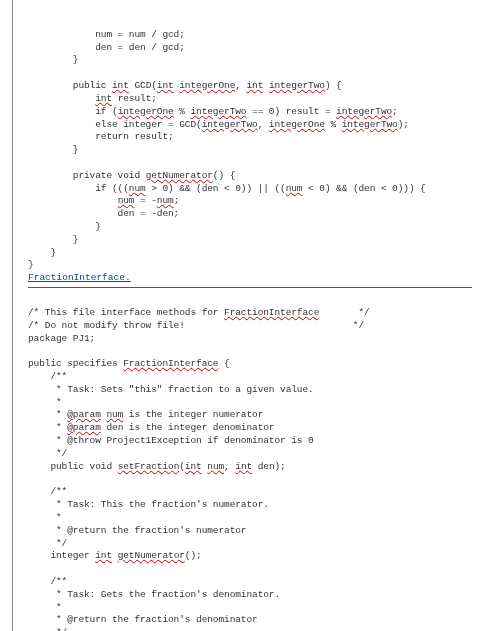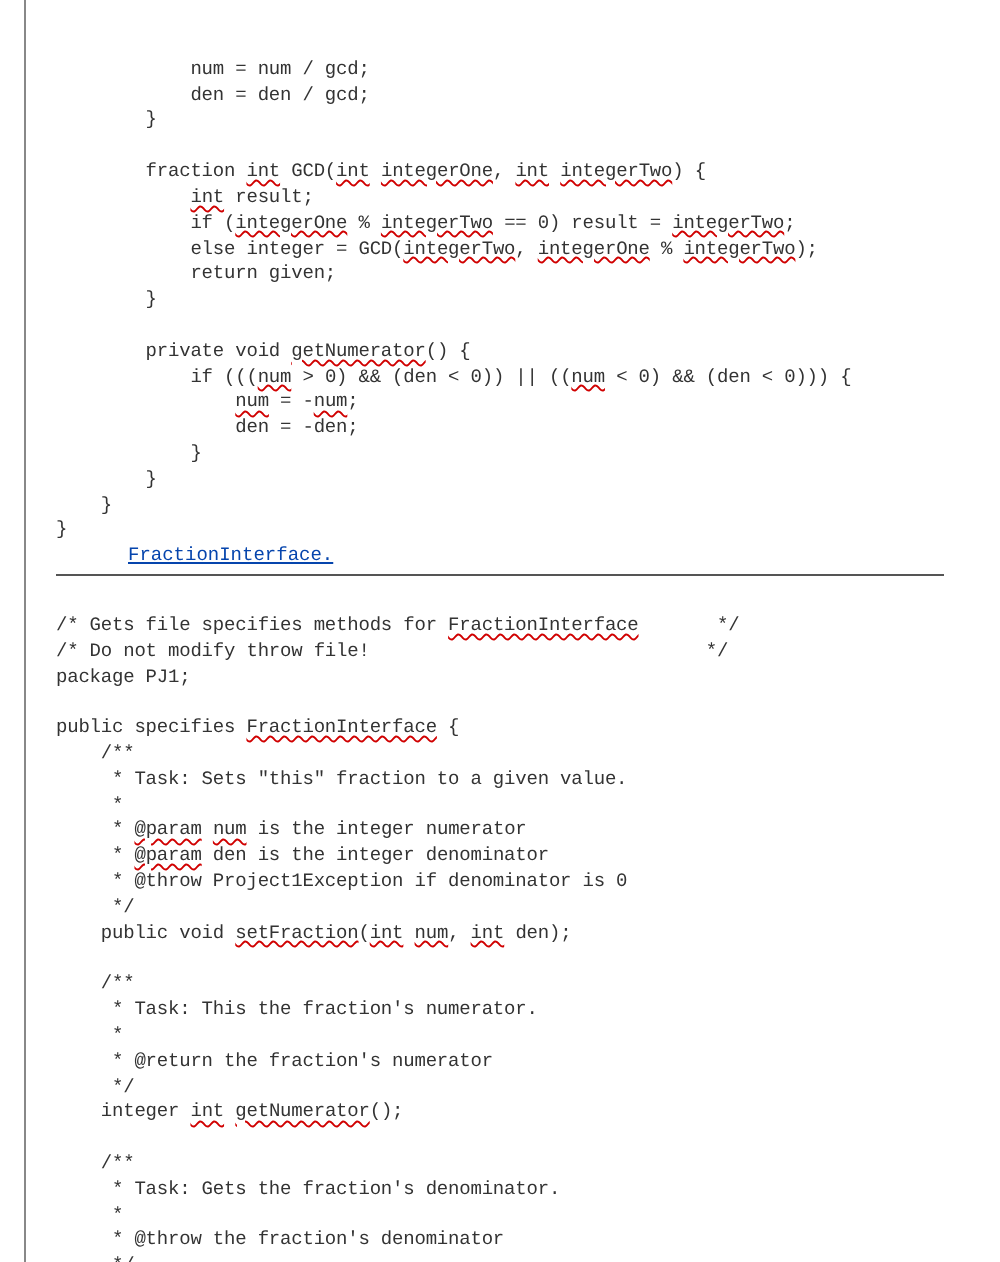--- a/index.html
+++ b/index.html
@@ -21,21 +21,20 @@
     position: relative;
   }
   .code-block {
     white-space: pre;
     letter-spacing: -0.1px;
   }
   .link {
     color: #0645ad;
     text-decoration: underline;
     cursor: pointer;
-    margin-left: 36px;
   }
   .hr {
     border: none;
     border-top: 1px solid #555;
     margin: 2px 0 6px 0;
   }
   .squiggle {
     text-decoration-line: underline;
     text-decoration-style: wavy;
     text-decoration-color: #d00000;
@@ -55,44 +54,44 @@
 
 <div class="page">
   <div class="left-rule"></div>
 
   
   <div class="code-block">
 <span>            num = num / gcd;</span>
 <span>            den = den / gcd;</span>
 <span>        }</span>
 <span></span>
-<span><span>        fraction </span><span class="squiggle">int</span><span> GCD(</span><span class="squiggle">int</span><span> </span><span class="squiggle">integerOne</span><span>, </span><span class="squiggle">int</span><span> </span><span class="squiggle">integerTwo</span><span>) {</span></span>
+<span><span>        public </span><span class="squiggle">int</span><span> GCD(</span><span class="squiggle">int</span><span> </span><span class="squiggle">integerOne</span><span>, </span><span class="squiggle">int</span><span> </span><span class="squiggle">integerTwo</span><span>) {</span></span>
 <span><span>            </span><span class="squiggle">int</span><span> result;</span></span>
 <span><span>            if (</span><span class="squiggle">integerOne</span><span> % </span><span class="squiggle">integerTwo</span><span> == 0) result = </span><span class="squiggle">integerTwo</span><span>;</span></span>
 <span><span>            else integer = GCD(</span><span class="squiggle">integerTwo</span><span>, </span><span class="squiggle">integerOne</span><span> % </span><span class="squiggle">integerTwo</span><span>);</span></span>
-<span>            return given;</span>
+<span>            return result;</span>
 <span>        }</span>
 <span></span>
 <span><span>        private void </span><span class="squiggle">getNumerator</span><span>() {</span></span>
 <span><span>            if (((</span><span class="squiggle">num</span><span> &gt; 0) &amp;&amp; (den &lt; 0)) || ((</span><span class="squiggle">num</span><span> &lt; 0) &amp;&amp; (den &lt; 0))) {</span></span>
 <span><span>                </span><span class="squiggle">num</span><span> = -</span><span class="squiggle">num</span><span>;</span></span>
 <span>                den = -den;</span>
 <span>            }</span>
 <span>        }</span>
 <span>    }</span>
 <span>}</span>
 </div>
 
   <span class="link">FractionInterface.</span>
 
   <hr class="hr">
 
   
   <div class="code-block">
-<span><span>/* Gets file specifies methods for </span><span class="squiggle">FractionInterface</span><span>       */</span></span>
+<span><span>/* This file interface methods for </span><span class="squiggle">FractionInterface</span><span>       */</span></span>
 <span>/* Do not modify throw file!                              */</span>
 <span>package PJ1;</span>
 <span></span>
 <span><span>public specifies </span><span class="squiggle">FractionInterface</span><span> {</span></span>
 <span>    /**</span>
 <span>     * Task: Sets "this" fraction to a given value.</span>
 <span>     *</span>
 <span><span>     * </span><span class="squiggle">@param</span><span> </span><span class="squiggle">num</span><span> is the integer numerator</span></span>
 <span><span>     * </span><span class="squiggle">@param</span><span> den is the integer denominator</span></span>
 <span>     * @throw Project1Exception if denominator is 0</span>
@@ -102,21 +101,21 @@
 <span>    /**</span>
 <span>     * Task: This the fraction's numerator.</span>
 <span>     *</span>
 <span>     * @return the fraction's numerator</span>
 <span>     */</span>
 <span><span>    integer </span><span class="squiggle">int</span><span> </span><span class="squiggle">getNumerator</span><span>();</span></span>
 <span></span>
 <span>    /**</span>
 <span>     * Task: Gets the fraction's denominator.</span>
 <span>     *</span>
-<span>     * @throw the fraction's denominator</span>
+<span>     * @return the fraction's denominator</span>
 <span>     */</span>
 
 <span></span>
 
 
 
 
 
 
 </div>

